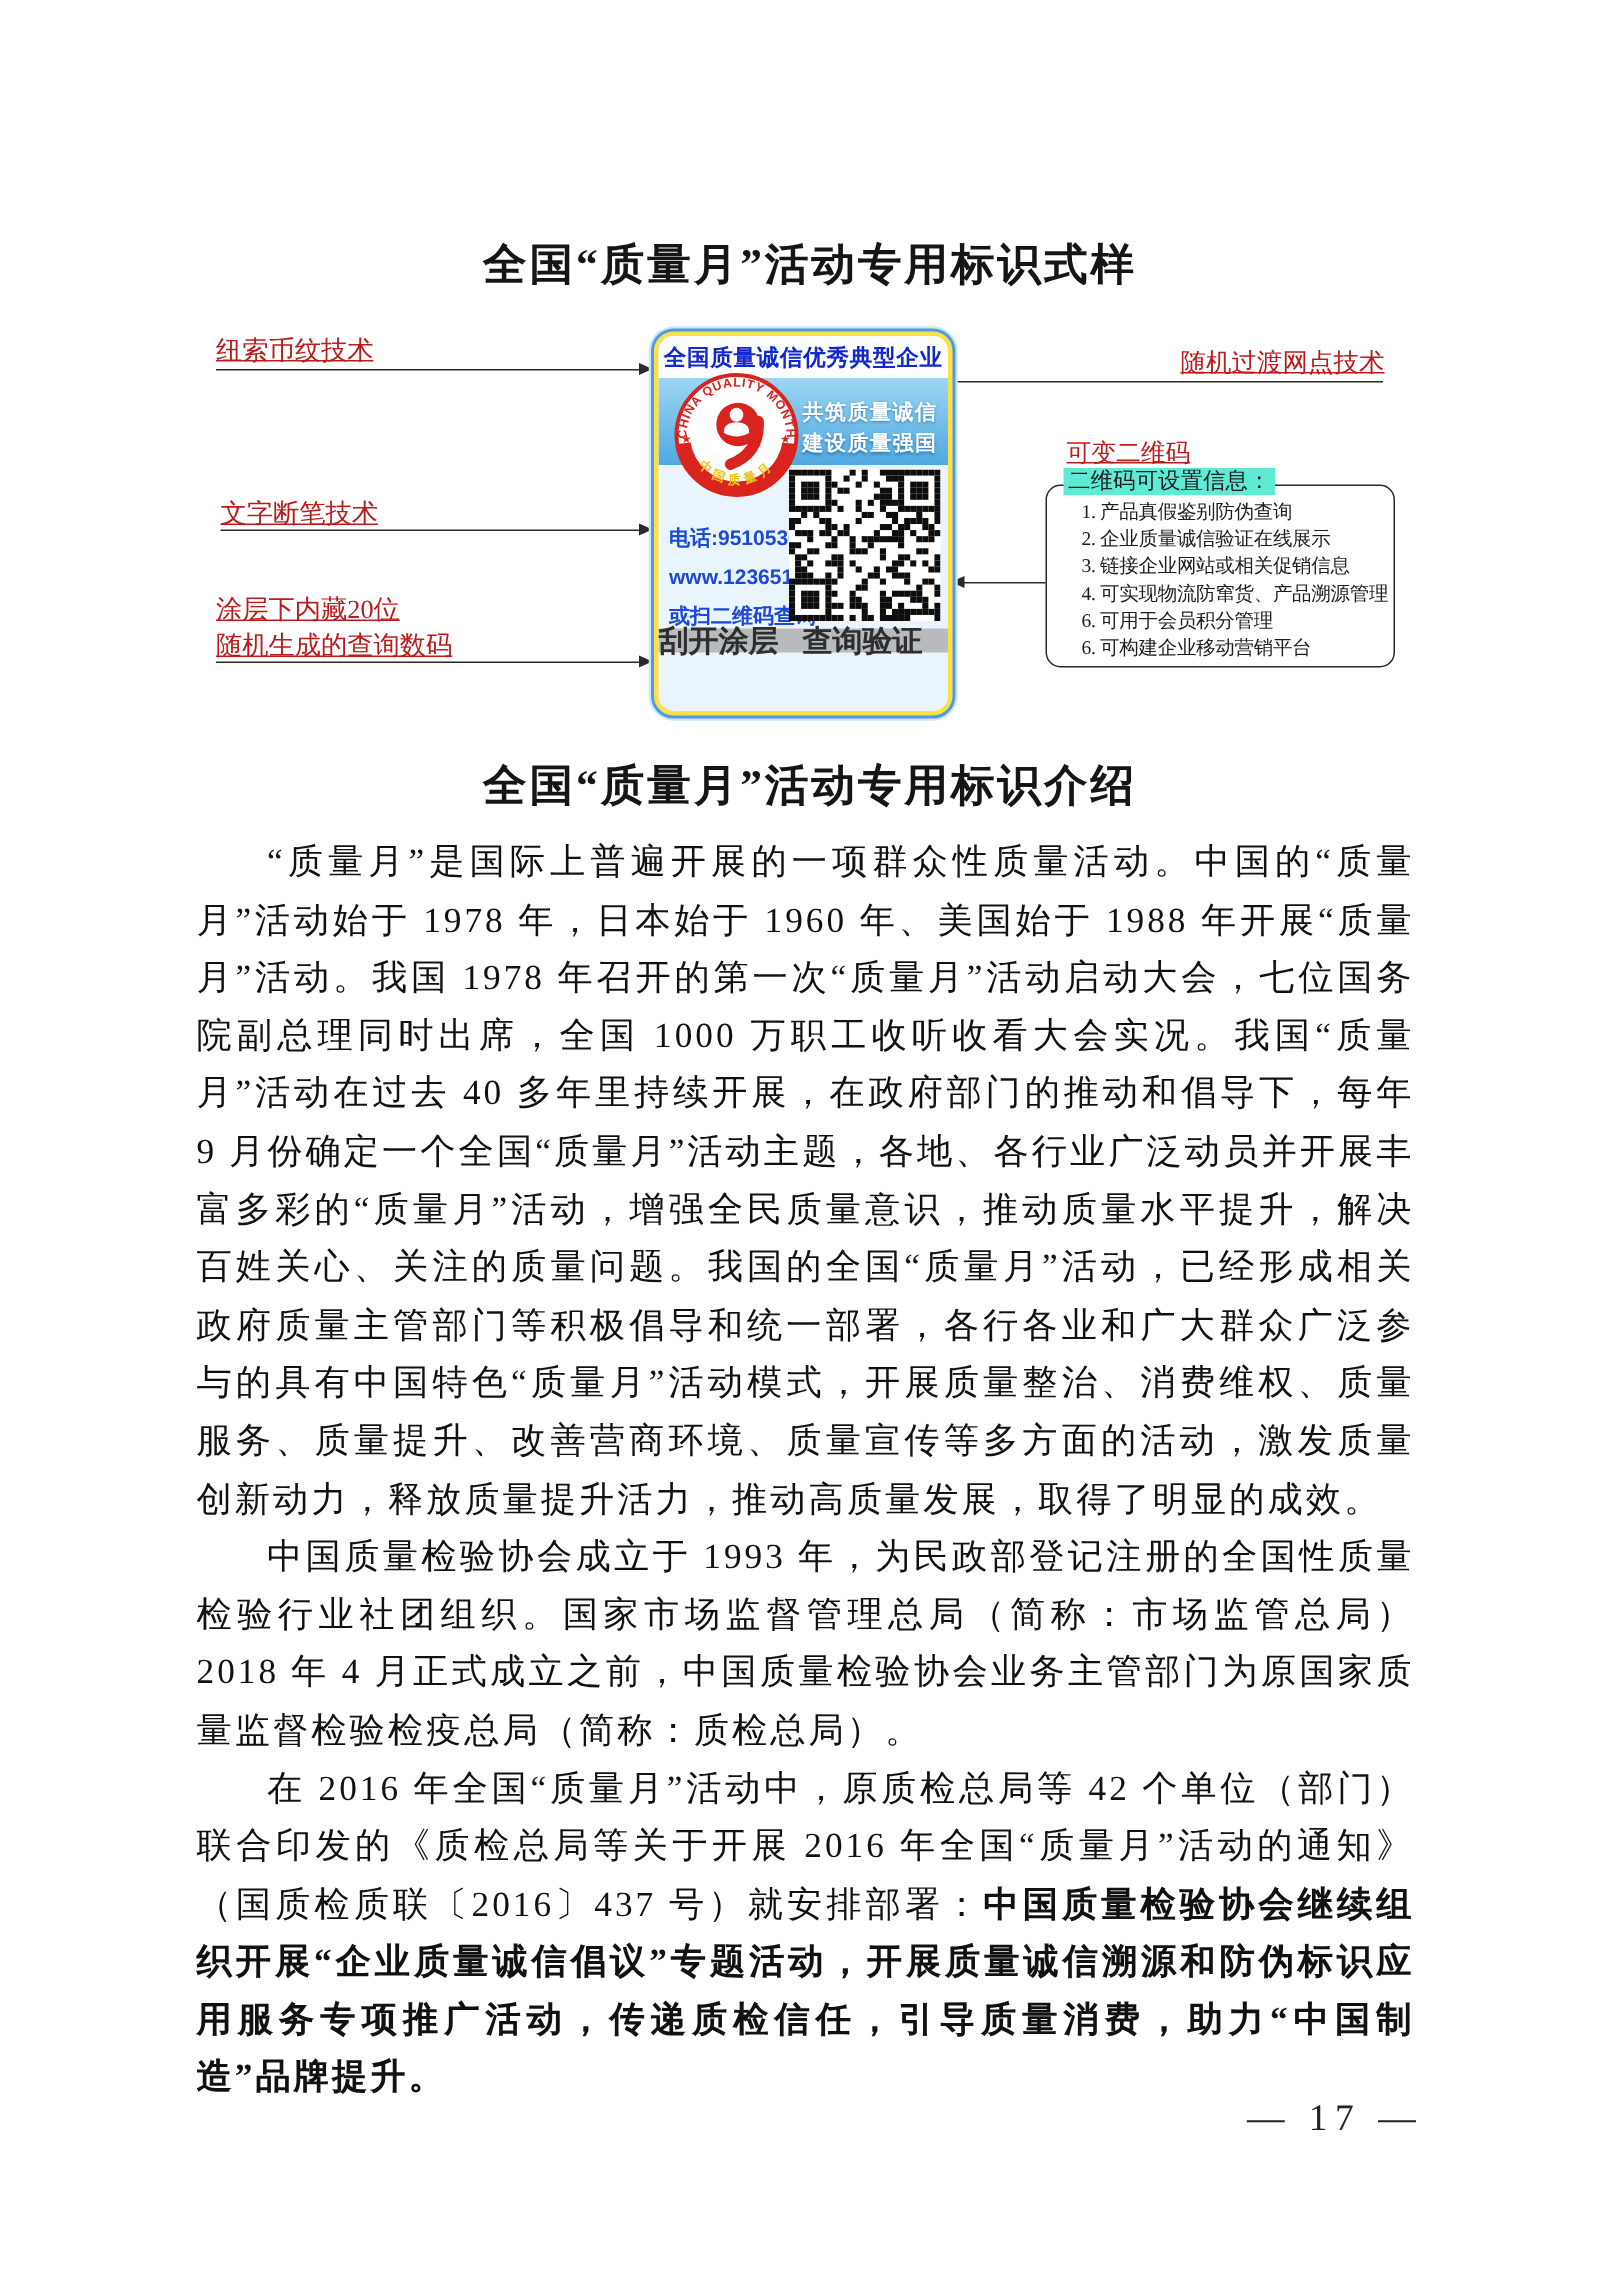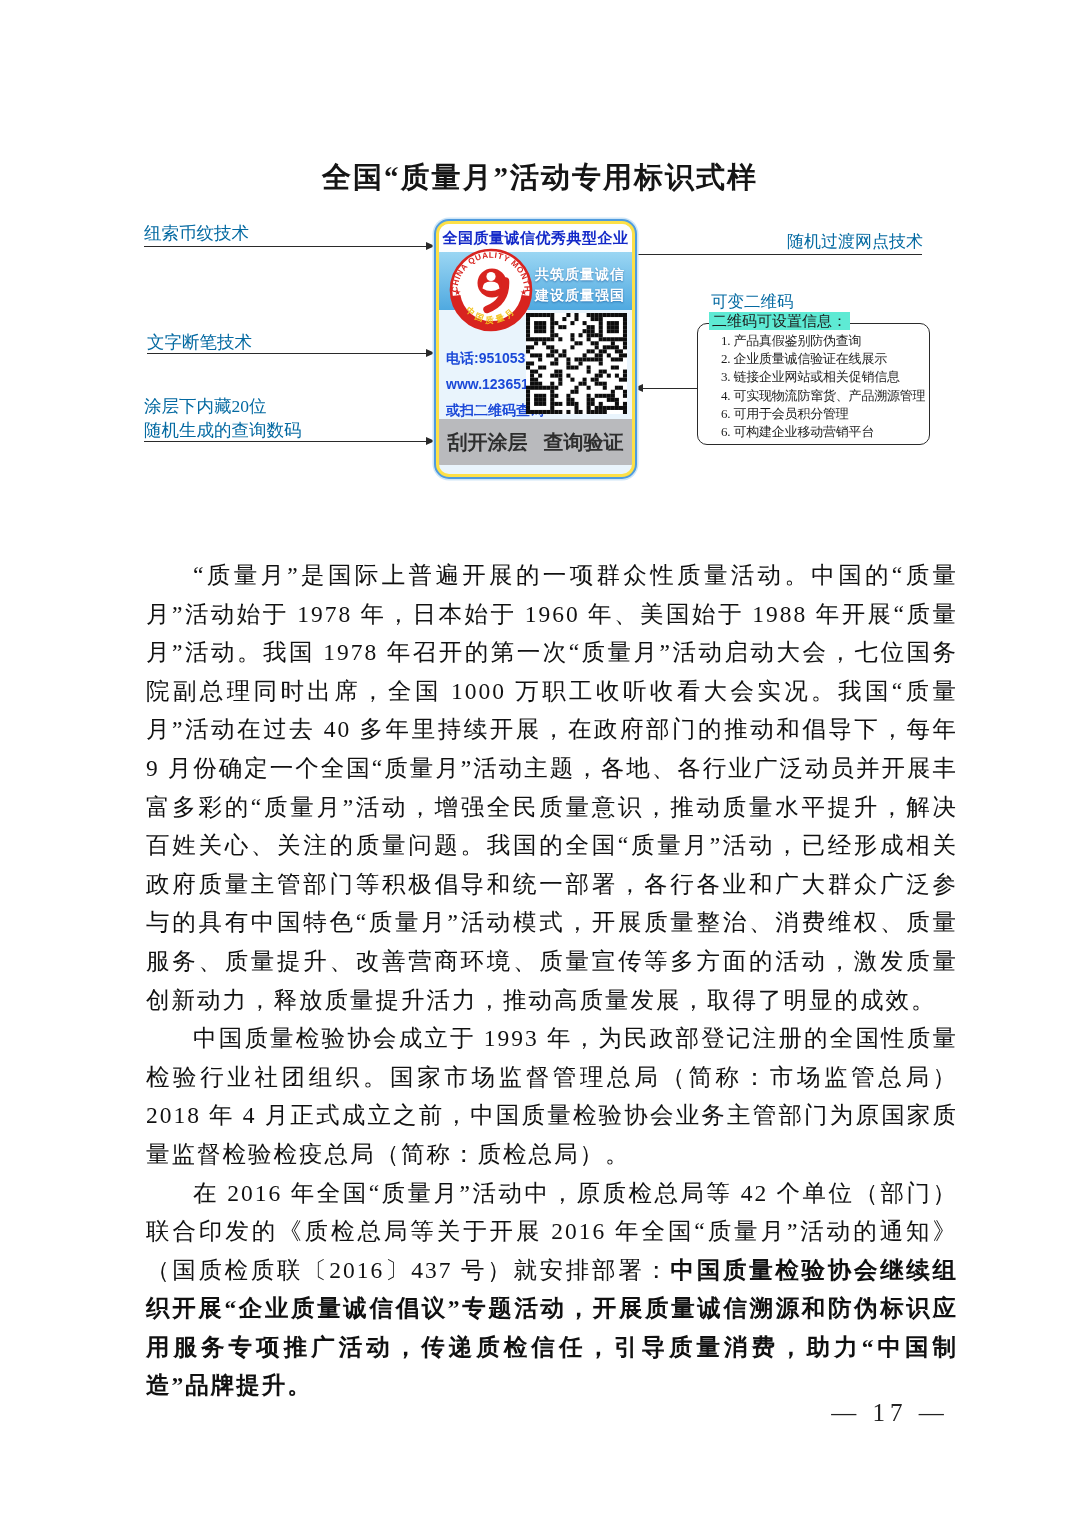--- a/index.html
+++ b/index.html
@@ -14,21 +14,21 @@
   }
   
   .doc-title{
     position:absolute;left:0;width:100%;text-align:center;
     font-weight:bold;font-size:29px;letter-spacing:2px;line-height:32px;
   }
   #title-specimen{top:161px;}
   #title-intro{top:508px;}
 
   
-  .callout{position:absolute;font-size:17.5px;line-height:24px;color:#0369a1;white-space:nowrap;}
+  .callout{position:absolute;font-size:17.5px;line-height:24px;color:#b91c1c;white-space:nowrap;text-decoration:underline;}
   .cline{position:absolute;height:0;border-top:1.5px solid var(--line_color);}
   .cline.arrow-r::after{
     content:"";position:absolute;right:-1px;top:-5px;
     border-left:9px solid var(--line_color);
     border-top:4px solid transparent;border-bottom:4px solid transparent;
   }
   .cline.arrow-l::before{
     content:"";position:absolute;left:-1px;top:-5px;
     border-right:9px solid var(--line_color);
     border-top:4px solid transparent;border-bottom:4px solid transparent;
@@ -71,34 +71,34 @@
   .badge-light{height:109px;}
   .badge-contact{
     position:absolute;left:7px;top:121px;font-weight:bold;font-size:14px;line-height:26px;
     color:var(--contact_blue);white-space:nowrap;letter-spacing:0;
   }
   .badge-logo{position:absolute;left:10px;top:24px;width:84px;height:84px;}
   .badge-qr{
     position:absolute;right:5px;top:89px;width:101px;height:101px;background:#fff;
   }
   .badge-scratch{
-    height:46px;background:var(--scratch_gray);display:flex;align-items:center;justify-content:center;
+    height:16px;background:var(--scratch_gray);display:flex;align-items:center;justify-content:flex-start;
     gap:16px;font-family:"Liberation Serif","DejaVu Serif",serif;font-weight:600;
     font-size:20px;color:var(--scratch_text);
   }
   .badge-org{
     height:29px;background:#ffffff;display:flex;align-items:center;justify-content:center;
     font-weight:bold;font-size:14.5px;letter-spacing:8px;color:var(--org_red);
     padding-left:8px;
     margin-top:48px;
   }
 
   
   .article{
-    position:absolute;left:146px;top:556px;width:812px;
+    position:absolute;left:131px;top:556px;width:812px;
     font-size:23.5px;line-height:38.6px;letter-spacing:2px;
     text-align:justify;color:#111;
   }
   .para{margin:0;text-indent:2em;}
   .seg-bold{font-weight:bold;}
 
   .page-number{
     position:absolute;left:790px;top:1399px;width:200px;text-align:center;
     font-size:25px;letter-spacing:5px;color:#222;white-space:nowrap;
   }
@@ -481,20 +481,21 @@
             <rect x="64" y="96" width="4" height="4" fill="#0d0d0d"></rect>
             <rect x="68" y="96" width="4" height="4" fill="#0d0d0d"></rect>
             <rect x="72" y="96" width="4" height="4" fill="#0d0d0d"></rect>
             <rect x="76" y="96" width="4" height="4" fill="#0d0d0d"></rect>
             <rect x="96" y="96" width="4" height="4" fill="#0d0d0d"></rect>
           </svg>
       </div>
     </div>
   </div>
 
+  <div id="title-intro" class="doc-title">全国“质量月”活动专用标识介绍</div>
 
   <div class="article">
       <p class="para"><span>“质量月”是国际上普遍开展的一项群众性质量活动。中国的“质量月”活动始于 1978 年，日本始于 1960 年、美国始于 1988 年开展“质量月”活动。我国 1978 年召开的第一次“质量月”活动启动大会，七位国务院副总理同时出席，全国 1000 万职工收听收看大会实况。我国“质量月”活动在过去 40 多年里持续开展，在政府部门的推动和倡导下，每年 9 月份确定一个全国“质量月”活动主题，各地、各行业广泛动员并开展丰富多彩的“质量月”活动，增强全民质量意识，推动质量水平提升，解决百姓关心、关注的质量问题。我国的全国“质量月”活动，已经形成相关政府质量主管部门等积极倡导和统一部署，各行各业和广大群众广泛参与的具有中国特色“质量月”活动模式，开展质量整治、消费维权、质量服务、质量提升、改善营商环境、质量宣传等多方面的活动，激发质量创新动力，释放质量提升活力，推动高质量发展，取得了明显的成效。</span></p>
       <p class="para"><span>中国质量检验协会成立于 1993 年，为民政部登记注册的全国性质量检验行业社团组织。国家市场监督管理总局（简称：市场监管总局）2018 年 4 月正式成立之前，中国质量检验协会业务主管部门为原国家质量监督检验检疫总局（简称：质检总局）。</span></p>
       <p class="para"><span>在 2016 年全国“质量月”活动中，原质检总局等 42 个单位（部门）联合印发的《质检总局等关于开展 2016 年全国“质量月”活动的通知》（国质检质联〔2016〕437 号）就安排部署：</span><span class="seg-bold">中国质量检验协会继续组织开展“企业质量诚信倡议”专题活动，开展质量诚信溯源和防伪标识应用服务专项推广活动，传递质检信任，引导质量消费，助力“中国制造”品牌提升。</span></p>
     </div>
 
   <div class="page-number">— 17 —</div>
 
 </div>

